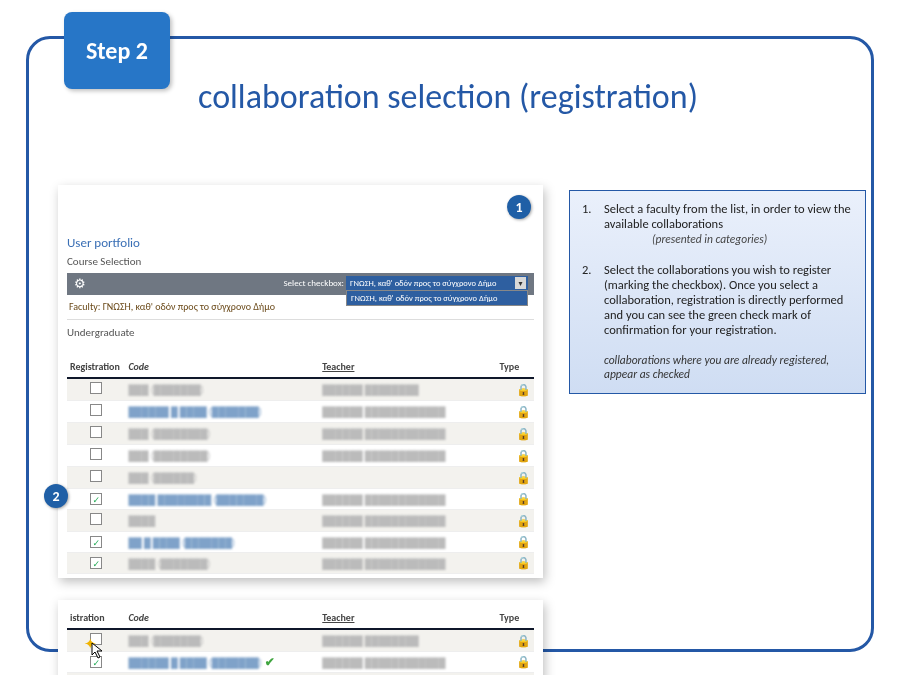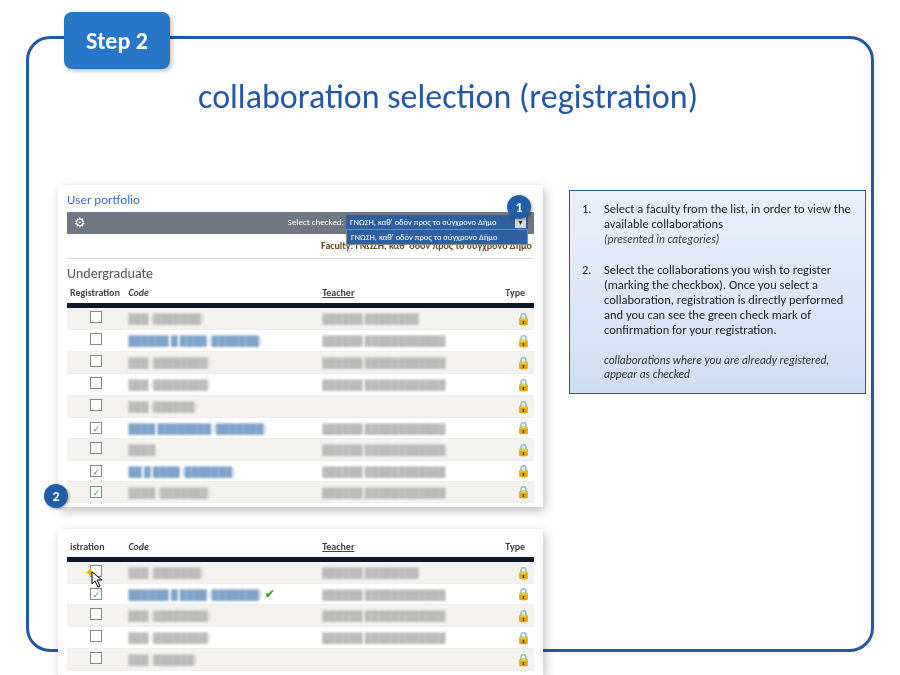--- a/index.html
+++ b/index.html
@@ -1,73 +1,74 @@
 <!DOCTYPE html>
 <html><head>
 <meta charset="utf-8">
 <style>
   * { box-sizing: border-box; margin: 0; padding: 0; }
   body { font-family: Calibri, Arial, sans-serif; width: 900px; height: 675px; background: #fff; position: relative; }
   .frame { position: absolute; left: 26px; top: 36px; width: 848px; height: 616px; border: 3px solid #2458a6; border-radius: 24px; }
-  .step-badge { position: absolute; left: 64px; top: 12px; background: #2776c7; color: #fff; font-weight: bold; font-size: 24px; padding: 14px 22px; border-radius: 8px; box-shadow: 2px 2px 4px rgba(0,0,0,0.25); z-index: 10; }
+  .step-badge { position: absolute; left: 64px; top: 12px; background: #2776c7; color: #fff; font-weight: bold; font-size: 24px; padding: 24px 22px; border-radius: 8px; box-shadow: 2px 2px 4px rgba(0,0,0,0.25); z-index: 10; }
   .title { position: absolute; left: 0; right: 4px; top: 76px; text-align: center; color: #2458a6; font-size: 34px; font-weight: 400; }
   .panels-wrap { position: absolute; left: 58px; top: 185px; width: 485px; }
   .panel { background: #fff; box-shadow: 2px 4px 10px rgba(0,0,0,0.25); margin-bottom: 22px; padding: 7px 9px 4px; position: relative; }
-  .user-portfolio { color: #3a6fb5; font-size: 13px; margin-bottom: 5px; }
+  .user-portfolio { color: #3a6fb5; font-size: 13px; margin-bottom: 5px; margin-top: 43px; }
   .course-selection { color: #555; font-size: 11px; margin-bottom: 5px; }
   .toolbar { background: #6f7782; display: flex; align-items: flex-start; height: 22px; position: relative; }
   .gear { color: #fff; font-size: 13px; padding: 3px 7px; }
   .select-label { position: absolute; right: 190px; top: 4px; color: #fff; font-size: 9px; }
   .select-box { position: absolute; right: 6px; top: 3px; width: 182px; }
   .select-current { background: #2e5fa0; color: #fff; font-size: 8.5px; padding: 2px 14px 2px 4px; position: relative; }
   .select-arrow { position: absolute; right: 2px; top: 1px; background: #d8d8d8; width: 11px; height: 12px; display: flex; align-items: center; justify-content: center; color: #333; font-size: 8px; }
   .dropdown { background: #fff; border: 1px solid #888; font-size: 8.5px; }
   .dd-opt { padding: 2px 4px; color: #555; }
   .dd-opt.hl { background: #2e5fa0; color: #fff; }
-  .faculty-line { color: #6b4a1a; font-size: 10px; font-weight: bold; padding: 5px 2px 6px; border-bottom: 1px solid #ddd; margin-bottom: 6px; text-align: right; }
-  .undergrad { color: #555; font-size: 14px; margin: 4px 0 0; }
+  .faculty-line { color: #6b4a1a; font-size: 10px; font-weight: normal; padding: 5px 2px 6px; border-bottom: 1px solid #ddd; margin-bottom: 6px; }
+  .undergrad { color: #555; font-size: 11px; margin: 4px 0 17px; }
   .tbl { width: 100%; border-collapse: collapse; font-size: 10px; }
-  .tbl th { text-align: left; font-weight: bold; color: #444; padding: 4px 3px; border-bottom: 5px solid #0f172a; }
+  .tbl th { text-align: left; font-weight: bold; color: #444; padding: 4px 3px; border-bottom: 2px solid #0f172a; }
   .tbl th.reg { width: 56px; }
   .tbl th.code { width: 186px; font-style: italic; }
   .tbl th.teacher { width: 170px; text-decoration: underline; }
-  .tbl th.type { width: 36px; text-align: center; }
+  .tbl th.type { width: 36px; text-align: left; }
   .tbl td { padding: 3px 3px; border-bottom: 1px solid #eee; vertical-align: middle; }
   .tbl tr.alt { background: #f3f2ee; }
   .chk { width: 12px; height: 12px; border: 1px solid #888; background: #fff; display: inline-flex; align-items: center; justify-content: center; font-size: 9px; color: #2a5; line-height: 1; }
   .blur { color: #bbb; filter: blur(1px); font-size: 9.5px; white-space: nowrap; overflow: hidden; }
   .blur.link { color: #7fa2c9; }
   .lock { text-align: right; color: #d2902f; font-size: 12px; }
   .greencheck { color: #3fa53f; font-size: 12px; font-weight: bold; margin-left: 3px; }
   .cursor { position: absolute; width: 16px; height: 18px; pointer-events: none; }
   .cursor svg { width: 100%; height: 100%; }
   .spark { position: absolute; color: #f0b300; font-size: 15px; pointer-events: none; }
   .bubble { position: absolute; width: 24px; height: 24px; border-radius: 50%; background: #1f5fa6; color: #fff; font-weight: bold; font-size: 14px; display: flex; align-items: center; justify-content: center; box-shadow: 1px 1px 3px rgba(0,0,0,0.35); z-index: 20; }
   .bubble1 { left: 507px; top: 195px; }
   .bubble2 { left: 44px; top: 484px; }
   .instructions-box { position: absolute; left: 569px; top: 190px; width: 297px; background: linear-gradient(#eaf0fb,#cfddf3); border: 1px solid #2458a6; padding: 10px 12px 12px; font-size: 12.5px; color: #222; }
   .instr-item { display: flex; margin-bottom: 16px; }
   .instr-num { width: 22px; flex-shrink: 0; }
-  .instr-text .sub { font-style: italic; font-size: 11.5px; color: #444; }
+  .instr-text .sub { font-style: italic; font-size: 11.5px; color: #444; margin-left: 48px; }
   .instr-note { font-style: italic; font-size: 11.5px; color: #333; padding-left: 22px; }
 </style>
 </head>
 <body>
 
 <div class="frame"></div>
 <div class="step-badge">Step 2</div>
 <div class="title">collaboration selection (registration)</div>
 
 <div class="panels-wrap">
 
   <div class="panel">
     <div class="user-portfolio">User portfolio</div>
+    <div class="course-selection">Course Selection</div>
     <div class="toolbar">
       <span class="gear">⚙</span>
-      <span class="select-label">Select checked:</span>
+      <span class="select-label">Select checkbox:</span>
       <div class="select-box">
         <div class="select-current">
           <span>ΓΝΩΣΗ, καθ' οδόν προς το σύγχρονο Δήμο</span>
           <span class="select-arrow">▾</span>
         </div>
         <div class="dropdown">
           <div class="dd-opt hl">ΓΝΩΣΗ, καθ' οδόν προς το σύγχρονο Δήμο</div>
         </div>
       </div>
     </div>

